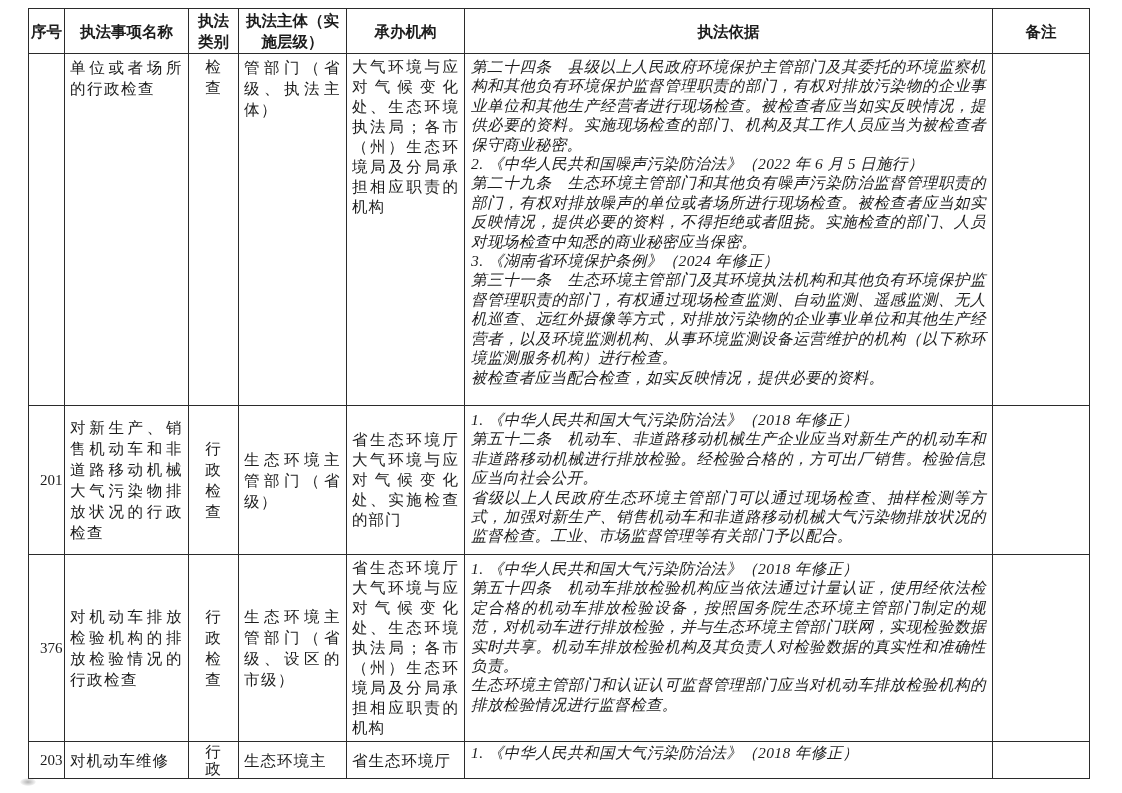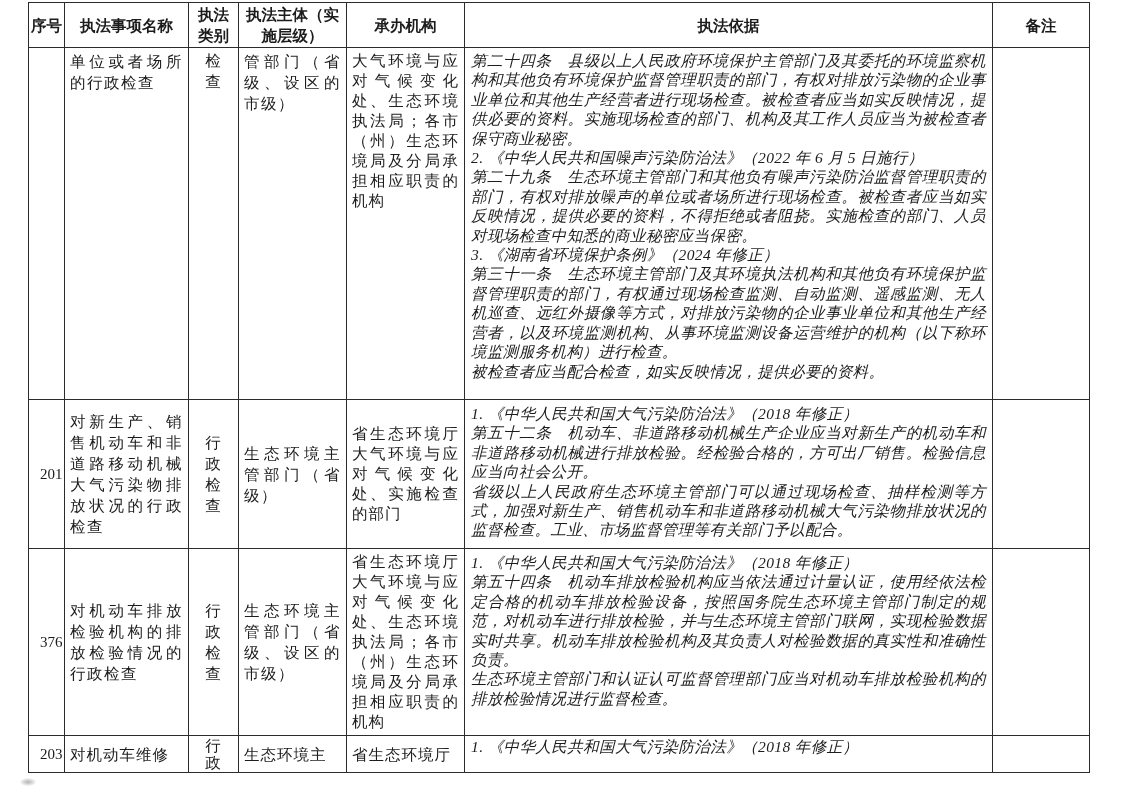--- a/index.html
+++ b/index.html
@@ -9,21 +9,21 @@
     width: 1122px;
     height: 793px;
     background: #ffffff;
     font-family: "Liberation Serif", "DejaVu Serif", serif;
     color: #1c1c1c;
     overflow: hidden;
   }
   table.enf-table {
     position: absolute;
     left: 28px;
-    top: 2px;
+    top: 8px;
     width: 1061px;
     border-collapse: collapse;
     table-layout: fixed;
   }
   .enf-table th, .enf-table td {
     border: 1.6px solid #2b2b2b;
     overflow: hidden;
     font-size: 15.5px;
     vertical-align: middle;
     padding: 2px 11px;
@@ -126,21 +126,21 @@
         <th>承办机构</th>
         <th>执法依据</th>
         <th>备注</th>
       </tr>
     </thead>
     <tbody>
       <tr class="row-a">
         <td class="cell-serial"></td>
         <td class="cell-name">单位或者场所的行政检查</td>
         <td class="cell-category">检查</td>
-        <td class="cell-subject">管部门（省级、设区的市级）</td>
+        <td class="cell-subject">管部门（省级、执法主体）</td>
         <td class="cell-agency">大气环境与应对气候变化处、生态环境执法局；各市（州）生态环境局及分局承担相应职责的机构</td>
         <td class="cell-legal">第二十四条　县级以上人民政府环境保护主管部门及其委托的环境监察机构和其他负有环境保护监督管理职责的部门，有权对排放污染物的企业事业单位和其他生产经营者进行现场检查。被检查者应当如实反映情况，提供必要的资料。实施现场检查的部门、机构及其工作人员应当为被检查者保守商业秘密。
 2. 《中华人民共和国噪声污染防治法》（2022 年 6 月 5 日施行）
 第二十九条　生态环境主管部门和其他负有噪声污染防治监督管理职责的部门，有权对排放噪声的单位或者场所进行现场检查。被检查者应当如实反映情况，提供必要的资料，不得拒绝或者阻挠。实施检查的部门、人员对现场检查中知悉的商业秘密应当保密。
 3. 《湖南省环境保护条例》（2024 年修正）
 第三十一条　生态环境主管部门及其环境执法机构和其他负有环境保护监督管理职责的部门，有权通过现场检查监测、自动监测、遥感监测、无人机巡查、远红外摄像等方式，对排放污染物的企业事业单位和其他生产经营者，以及环境监测机构、从事环境监测设备运营维护的机构（以下称环境监测服务机构）进行检查。
 被检查者应当配合检查，如实反映情况，提供必要的资料。</td>
         <td class="cell-remark"></td>
       </tr>
       <tr class="row-201">

